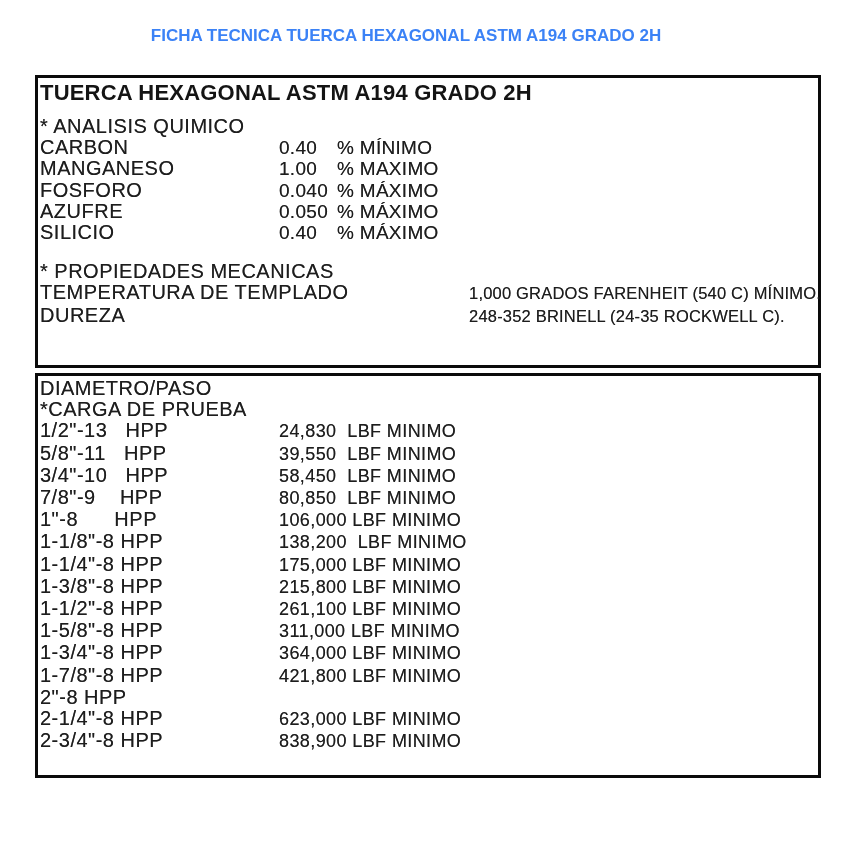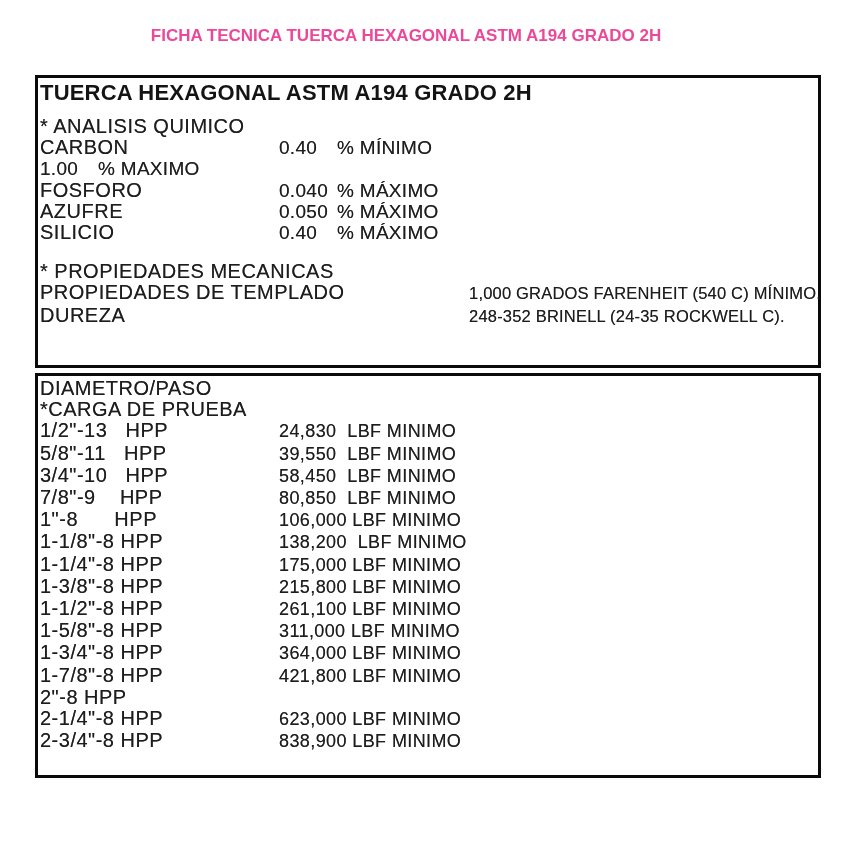--- a/index.html
+++ b/index.html
@@ -14,21 +14,21 @@
     color: #1d1d1d;
     overflow: hidden;
   }
   .doc-title {
     padding-top: 27px;
     width: 812px; 
     text-align: center;
     font-size: 17px;
     line-height: 17px;
     font-weight: 700;
-    color: #ec4899;
+    color: #3b82f6;
     letter-spacing: 0px;
     white-space: pre;
   }
   .box {
     box-sizing: border-box;
     width: 786px;
     margin-left: 35px;
     border: 3px solid #0a0a0a;
     background: #ffffff;
     padding: 2px 4px 0 2px;
@@ -69,20 +69,21 @@
   <div class="spec-header">TUERCA HEXAGONAL ASTM A194 GRADO 2H</div>
 
   <div>
     <div class="line">* ANALISIS QUIMICO</div>
     <div class="row line">
       <span class="col-element">CARBON</span>
       <span class="col-value val-chem">0.40</span>
       <span class="val-chem">% MÍNIMO</span>
     </div>
     <div class="row line">
+      <span class="col-element">MANGANESO</span>
       <span class="col-value val-chem">1.00</span>
       <span class="val-chem">% MAXIMO</span>
     </div>
     <div class="row line">
       <span class="col-element">FOSFORO</span>
       <span class="col-value val-chem">0.040</span>
       <span class="val-chem">% MÁXIMO</span>
     </div>
     <div class="row line">
       <span class="col-element">AZUFRE</span>
@@ -94,21 +95,21 @@
       <span class="col-value val-chem">0.40</span>
       <span class="val-chem">% MÁXIMO</span>
     </div>
   </div>
 
   <div class="spacer"></div>
 
   <div>
     <div class="line">* PROPIEDADES MECANICAS</div>
     <div class="row line">
-      <span class="col-prop">PROPIEDADES DE TEMPLADO</span>
+      <span class="col-prop">TEMPERATURA DE TEMPLADO</span>
       <span class="val-mech">1,000 GRADOS FARENHEIT (540 C) MÍNIMO.</span>
     </div>
     <div class="row line">
       <span class="col-prop">DUREZA</span>
       <span class="val-mech">248-352 BRINELL (24-35 ROCKWELL C).</span>
     </div>
   </div>
 </div>
 
 <div class="box load">

